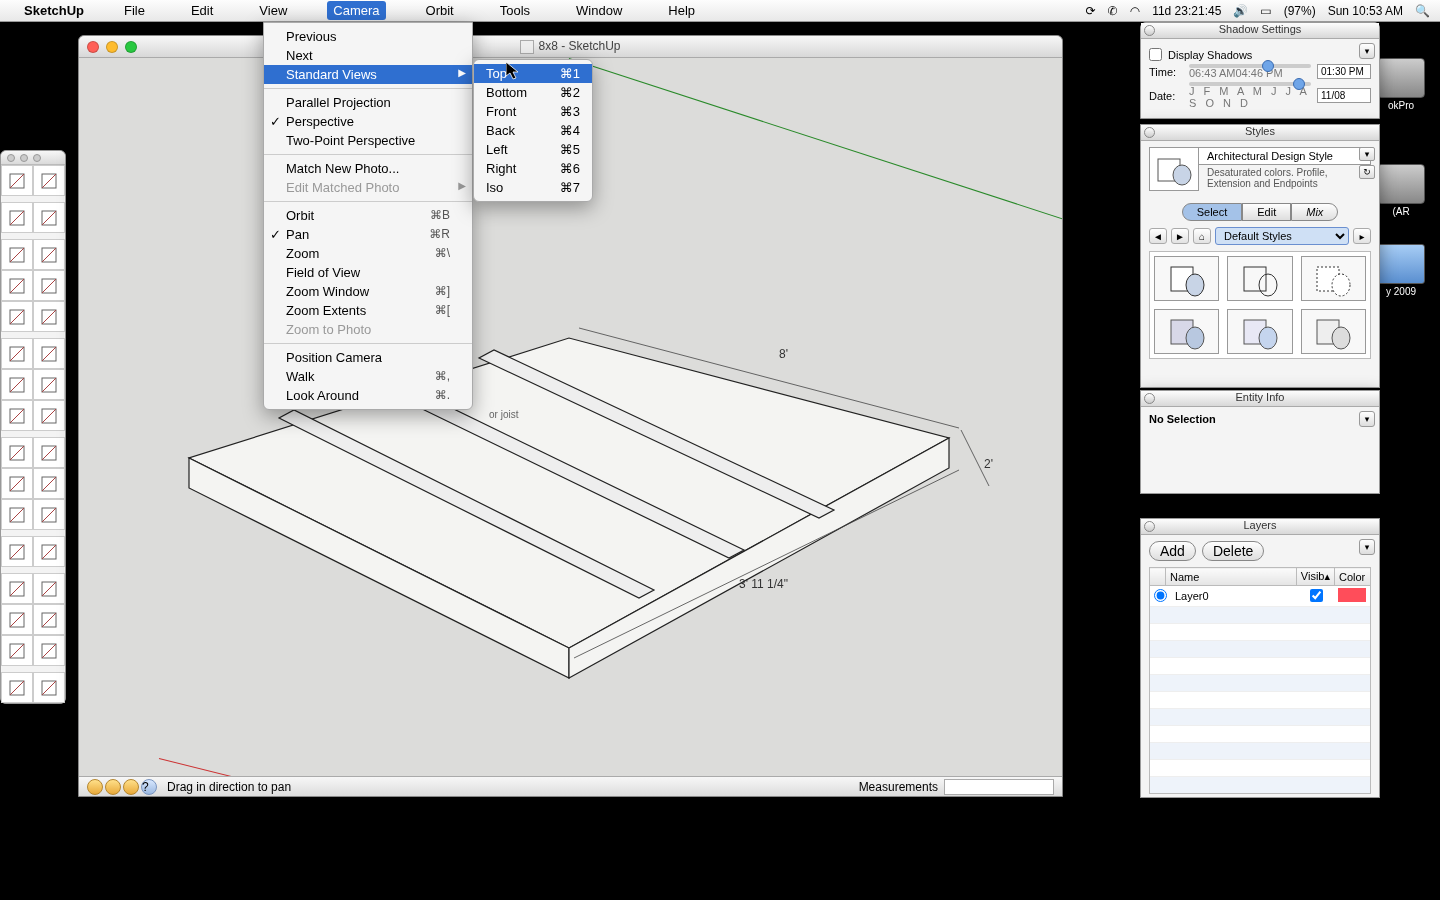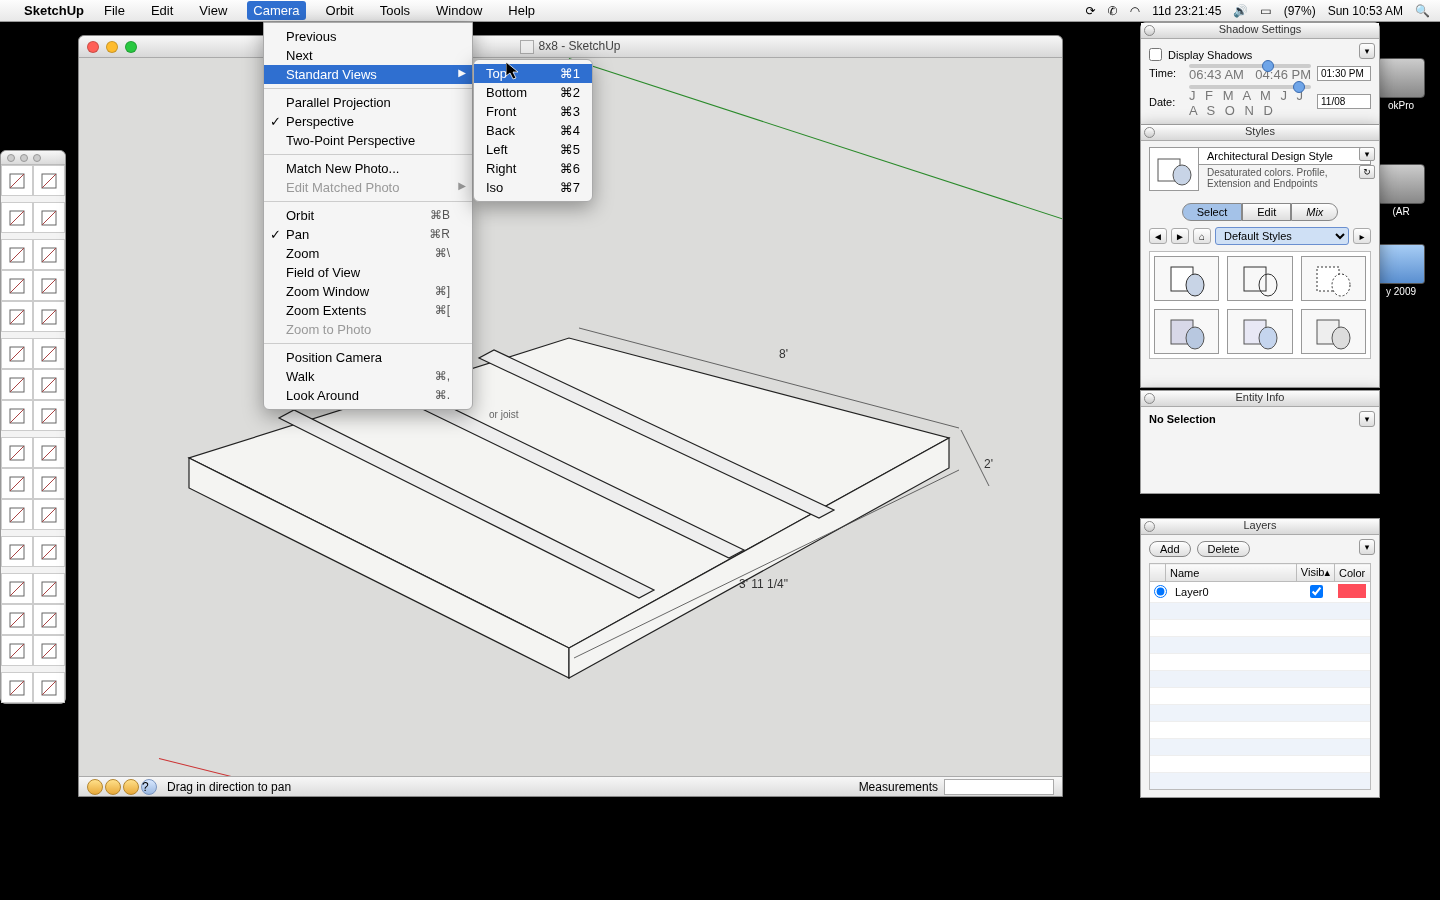--- a/index.html
+++ b/index.html
@@ -2,21 +2,21 @@
 <html><head>
 <meta charset="utf-8">
 <style>
 * { margin: 0; padding: 0; box-sizing: border-box; font-family: "Lucida Grande", -apple-system, sans-serif; }
 body { width: 1440px; height: 900px; background: #000; overflow: hidden; position: relative; font-size: 13px; }
 
 
 .menubar { position: absolute; top: 0; left: 0; right: 0; height: 22px; background: linear-gradient(#fdfdfd, #e8e8e8); display: flex; align-items: center; padding: 0 10px; border-bottom: 1px solid #999; z-index: 1000; }
 .menubar .apple { font-size: 15px; margin-right: 14px; }
 .menubar .app { font-weight: bold; margin-right: 14px; }
-.menubar .item { margin-right: 14px; padding: 2px 6px; cursor: default; }
+.menubar .item { margin-right: 14px; padding: 2px 6px; cursor: default; margin-left: 20px; }
 .menubar .item.active { background: #2f6fd0; color: #fff; border-radius: 3px; }
 .menubar .spacer { flex: 1; }
 .menubar .right { display: flex; align-items: center; gap: 12px; font-size: 12px; }
 .menubar .right span { display: inline-flex; align-items: center; }
 
 
 .dropdown { position: absolute; top: 22px; left: 263px; width: 210px; background: #f5f5f5; border: 1px solid #aaa; border-radius: 0 0 6px 6px; box-shadow: 0 6px 20px rgba(0,0,0,.35); z-index: 1001; padding: 4px 0; }
 .dropdown .mi { padding: 2px 22px; position: relative; display: flex; justify-content: space-between; }
 .dropdown .mi.disabled { color: #999; }
 .dropdown .mi.highlight { background: #2f6fd0; color: #fff; }
@@ -59,21 +59,21 @@
 .sidepanel .ph { height: 16px; background: linear-gradient(#fdfdfd,#d8d8d8); border-bottom: 1px solid #aaa; text-align: center; font-size: 11px; color:#333; position:relative;}
 .sidepanel .ph .coll { position:absolute; left:3px; top:2px; width:11px; height:11px; border-radius:50%; background:linear-gradient(#fff,#ccc); border:0.5px solid #888;}
 .sidepanel .body { padding: 6px 8px; font-size: 11px; }
 .sidepanel .disclose { position:absolute; right:4px; top:20px; width:16px;height:16px; border:1px solid #999; border-radius:3px; background:linear-gradient(#fff,#ddd); font-size:9px; display:flex;align-items:center;justify-content:center;}
 
 .shadow-panel { top: 22px; border-radius: 6px 6px 0 0;}
 .shadow-panel .row { display:flex; align-items:center; gap:6px; margin:3px 0;}
 .shadow-panel .slider { flex:1; height:4px; background:#ccc; border-radius:2px; position:relative;}
 .shadow-panel .slider .thumb { position:absolute; top:-4px; width:12px; height:12px; border-radius:50%; background:#6fa5e8; border:1px solid #3a6bb0;}
 .shadow-panel .timebox { width:54px; border:1px solid #999; background:#fff; padding:1px 3px; font-size:10px;}
-.shadow-panel .sl-labels { display:flex; justify-content:space-between; font-size:13px; color:#777; margin-top:-1px;}
+.shadow-panel .sl-labels { display:flex; font-size:11px; color:#777; margin-top:-1px;}
 
 .styles-panel { top: 124px; height: 264px;}
 .styles-panel .thumb-main { width:50px; height:44px; border:1px solid #999; background:#fff; float:left; margin-right:8px; display:flex;align-items:center;justify-content:center;}
 .styles-panel .style-name { border:1px solid #999; background:#fff; padding:2px 4px; font-size:11px; margin-bottom:2px;}
 .styles-panel .style-desc { font-size:10px; color:#555; height:26px; overflow:hidden;}
 .styles-panel .tabs { display:flex; justify-content:center; margin:10px 0 6px; }
 .styles-panel .tab { padding:2px 14px; border:1px solid #888; background:linear-gradient(#fefefe,#dedede); font-size:11px; }
 .styles-panel .tab:first-child { border-radius:10px 0 0 10px; }
 .styles-panel .tab:last-child { border-radius:0 10px 10px 0;font-style:italic; }
 .styles-panel .tab.active { background:#a4c2e8; }
@@ -81,21 +81,21 @@
 .styles-panel .nav .nbtn { width:18px;height:16px; border:1px solid #aaa; border-radius:3px; background:linear-gradient(#fff,#e2e2e2); font-size:10px; display:flex;align-items:center;justify-content:center;}
 .styles-panel .nav select { flex:1; font-size:11px; border:1px solid #6a8fd0; border-radius:3px; background:#cfe0f5; padding:1px 4px;}
 .styles-panel .stylegrid { display:grid; grid-template-columns: repeat(3,1fr); gap:8px; padding:4px; background:#fff; border:1px solid #bbb; height:108px; overflow:hidden;}
 .styles-panel .stylegrid .sg { border:1px solid #999; background:#f8f8f8; display:flex;align-items:center;justify-content:center;}
 .styles-panel .addbtns { position:absolute; right:4px; top:22px; display:flex; flex-direction:column; gap:4px;}
 .styles-panel .addbtns .ab { width:16px;height:14px; border:1px solid #999; border-radius:2px; background:linear-gradient(#fff,#ddd); font-size:9px; display:flex;align-items:center;justify-content:center;}
 
 .entity-panel { top: 390px; height: 104px;}
 .layers-panel { top: 518px; height: 280px;}
 .layers-panel .btns { display:flex; gap:6px; margin-bottom:6px;}
-.layers-panel .pillbtn { padding:1px 10px; border:1px solid #888; border-radius:10px; background:linear-gradient(#fefefe,#dedede); font-size:11px;}
+.layers-panel .pillbtn { padding:1px 10px; border:1px solid #888; border-radius:10px; background:linear-gradient(#fefefe,#dedede); font-size:14px;}
 .layers-panel table { width:100%; border-collapse:collapse; font-size:11px; background:#fff;}
 .layers-panel th { background:linear-gradient(#fbfbfb,#e4e4e4); border:1px solid #bbb; padding:2px 4px; text-align:left; font-weight:normal;}
 .layers-panel td { border-bottom:1px solid #eee; padding:2px 4px;}
 .layers-panel tbody tr:nth-child(even) { background:#eef3fa; }
 .layers-panel .colorchip { width:28px; height:14px; background:#ff4d5a; display:inline-block;}
 .layers-panel .tbody-wrap { height:208px; overflow:hidden; border:1px solid #bbb; border-top:none; background:#fff;}
 
 
 .deskicon { position:absolute; width:70px; text-align:center; color:#fff; font-size:10px; text-shadow:0 1px 2px #000;}
 .deskicon .ic { width:48px; height:40px; margin:0 auto 2px; background:linear-gradient(#ccc,#888); border-radius:4px; border:1px solid #555;}

